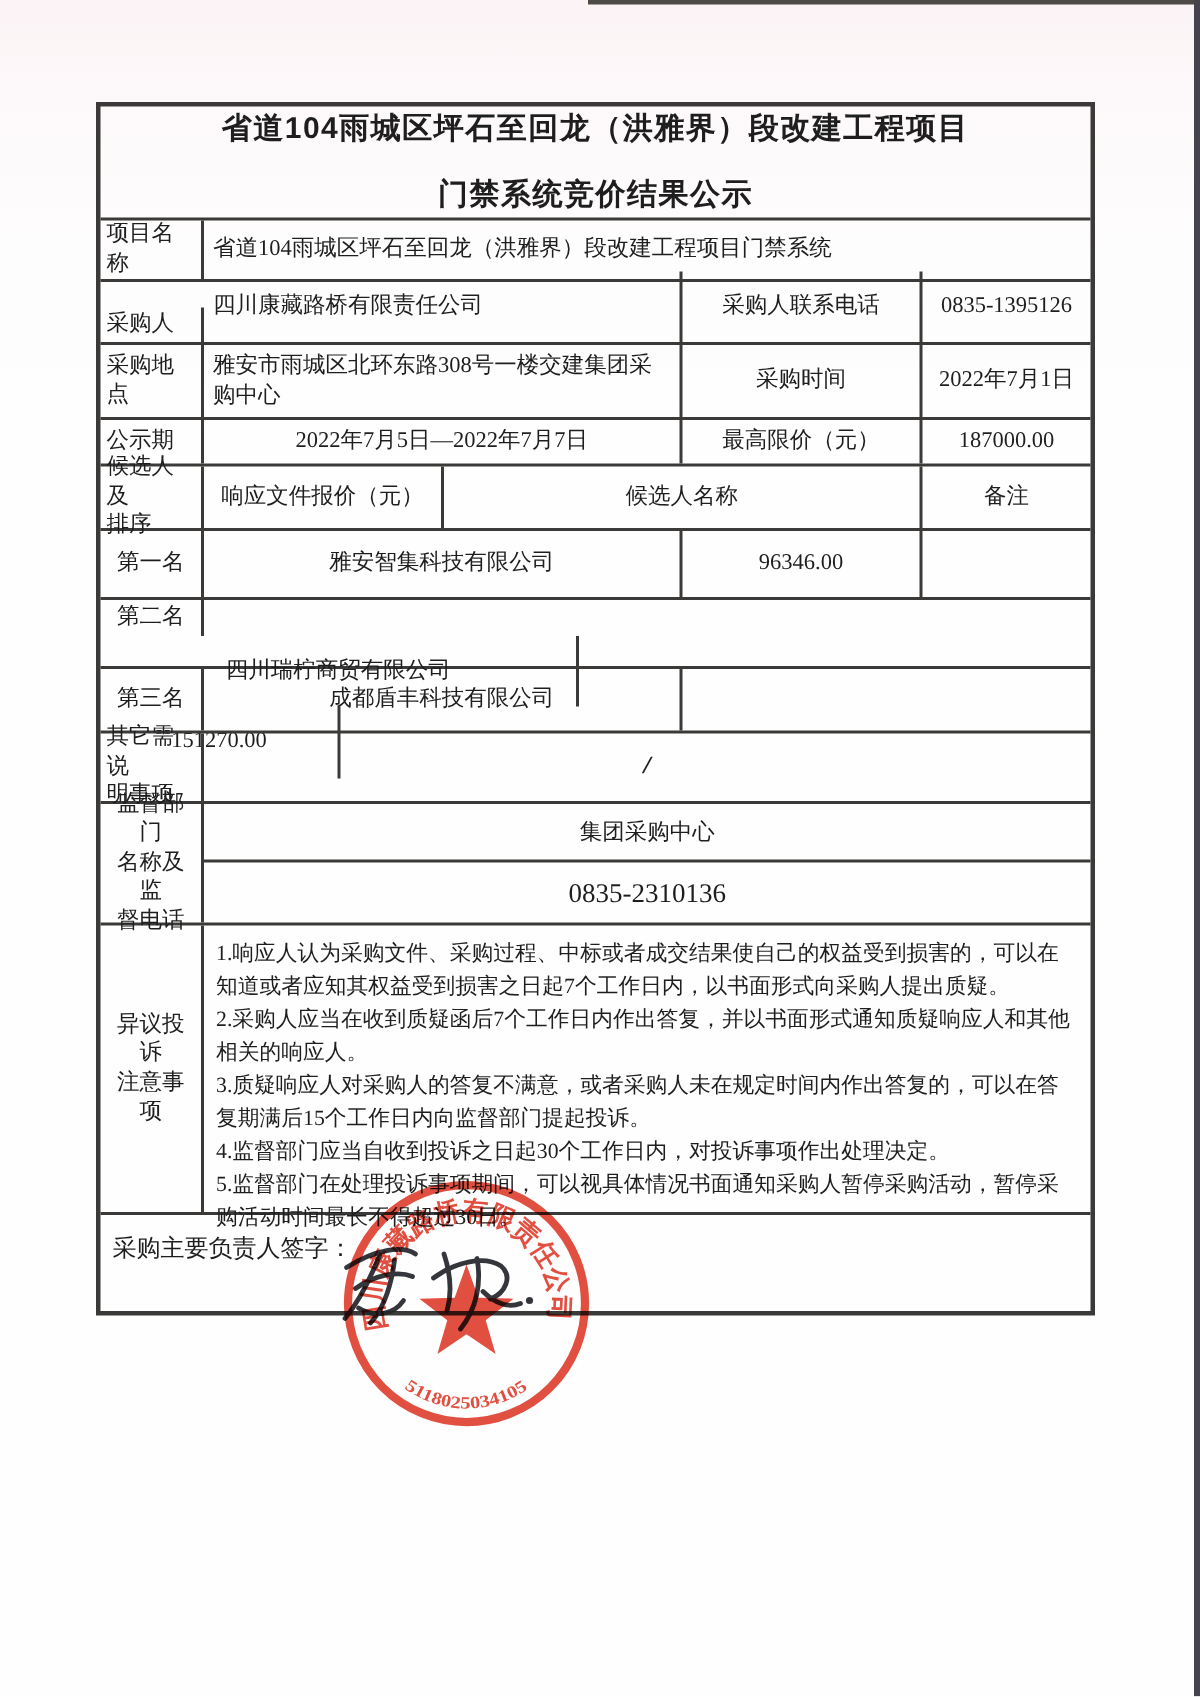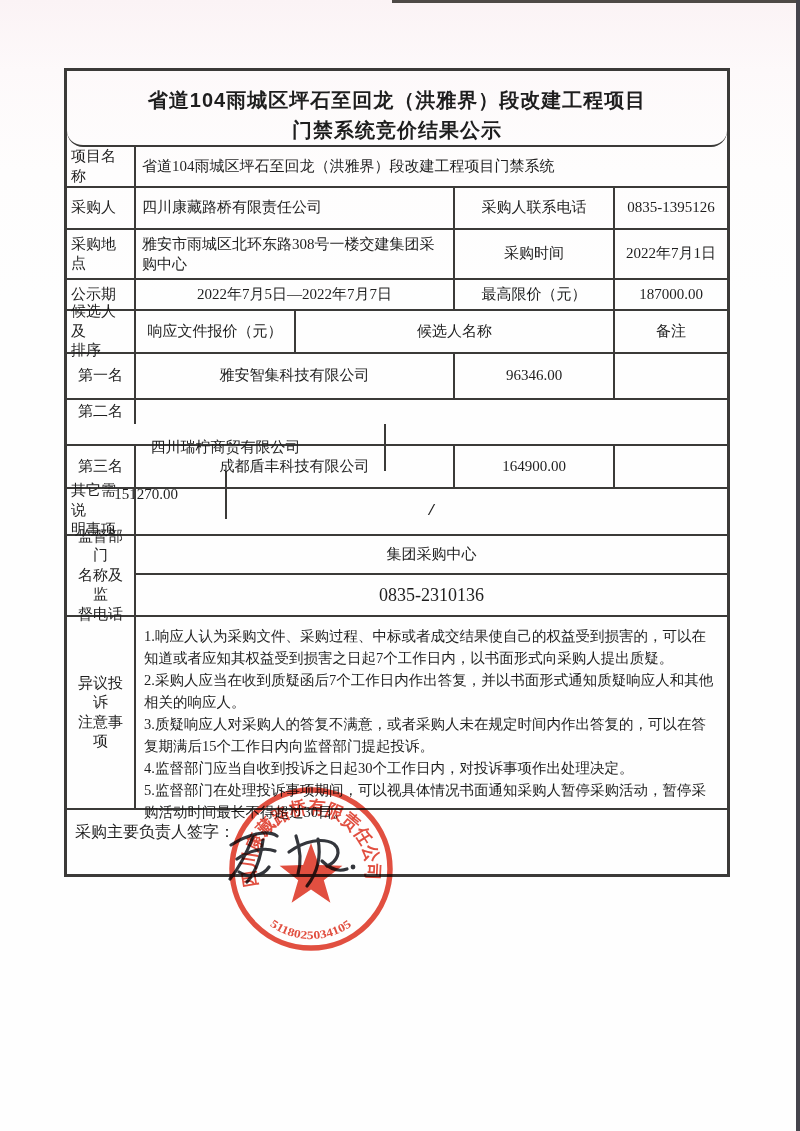--- a/index.html
+++ b/index.html
@@ -23,25 +23,25 @@
     display:flex;align-items:center;padding:14px 6px;font-size:15px;line-height:1.3;
   }
   .cell.end{border-right:none;}
   .c1{width:69px;flex:none;padding:2px 4px;}
   .c2{width:319px;flex:none;}
   .c3{width:160px;flex:none;justify-content:center;text-align:center;}
   .c4{flex:1;justify-content:center;text-align:center;}
   .center{justify-content:center;text-align:center;}
   .pre{white-space:pre-line;}
 
-  .title-row{height:76px;flex-direction:column;align-items:center;justify-content:flex-end;
+  .title-row{height:76px;flex-direction:column;align-items:center;justify-content:space-between;
     font-family:"Liberation Sans","DejaVu Sans",sans-serif;font-weight:bold;font-size:20px;
-    line-height:1.5;letter-spacing:1px;text-align:center;border-radius:16px;}
+    line-height:1.5;letter-spacing:1px;text-align:center;}
   .h-project{height:41px;}
-  .h-purchaser{height:42px;}
+  .h-purchaser{height:42px;align-items:flex-end;}
   .h-location{height:50px;}
   .h-publicity{height:31px;}
   .h-candhead{height:43px;}
   .h-cand1{height:46px;}
   .h-cand2{height:46px;flex-direction:column;}
   .h-cand3{height:43px;}
   .h-other{height:47px;font-family:Liberation Mono, monospace;}
   .h-superv{height:81px;}
   .h-disputes{height:193px;}
   .h-sign{height:64px;position:relative;display:block;}
@@ -115,21 +115,20 @@
     </div>
     <div class="row h-cand2">
       <div class="cell c1 center">第二名</div>
       <div class="cell c2 center">四川瑞柠商贸有限公司</div>
       <div class="cell c3">151270.00</div>
       <div class="cell c4 end"></div>
     </div>
     <div class="row h-cand3">
       <div class="cell c1 center">第三名</div>
       <div class="cell c2 center">成都盾丰科技有限公司</div>
-      <div class="cell c3">164900.00</div>
       <div class="cell c4 end"></div>
     </div>
 
     <div class="row h-other">
       <div class="cell c1 pre">其它需说
 明事项</div>
       <div class="cell end center" style="flex:1;">/</div>
     </div>
 
     <div class="row h-superv">

